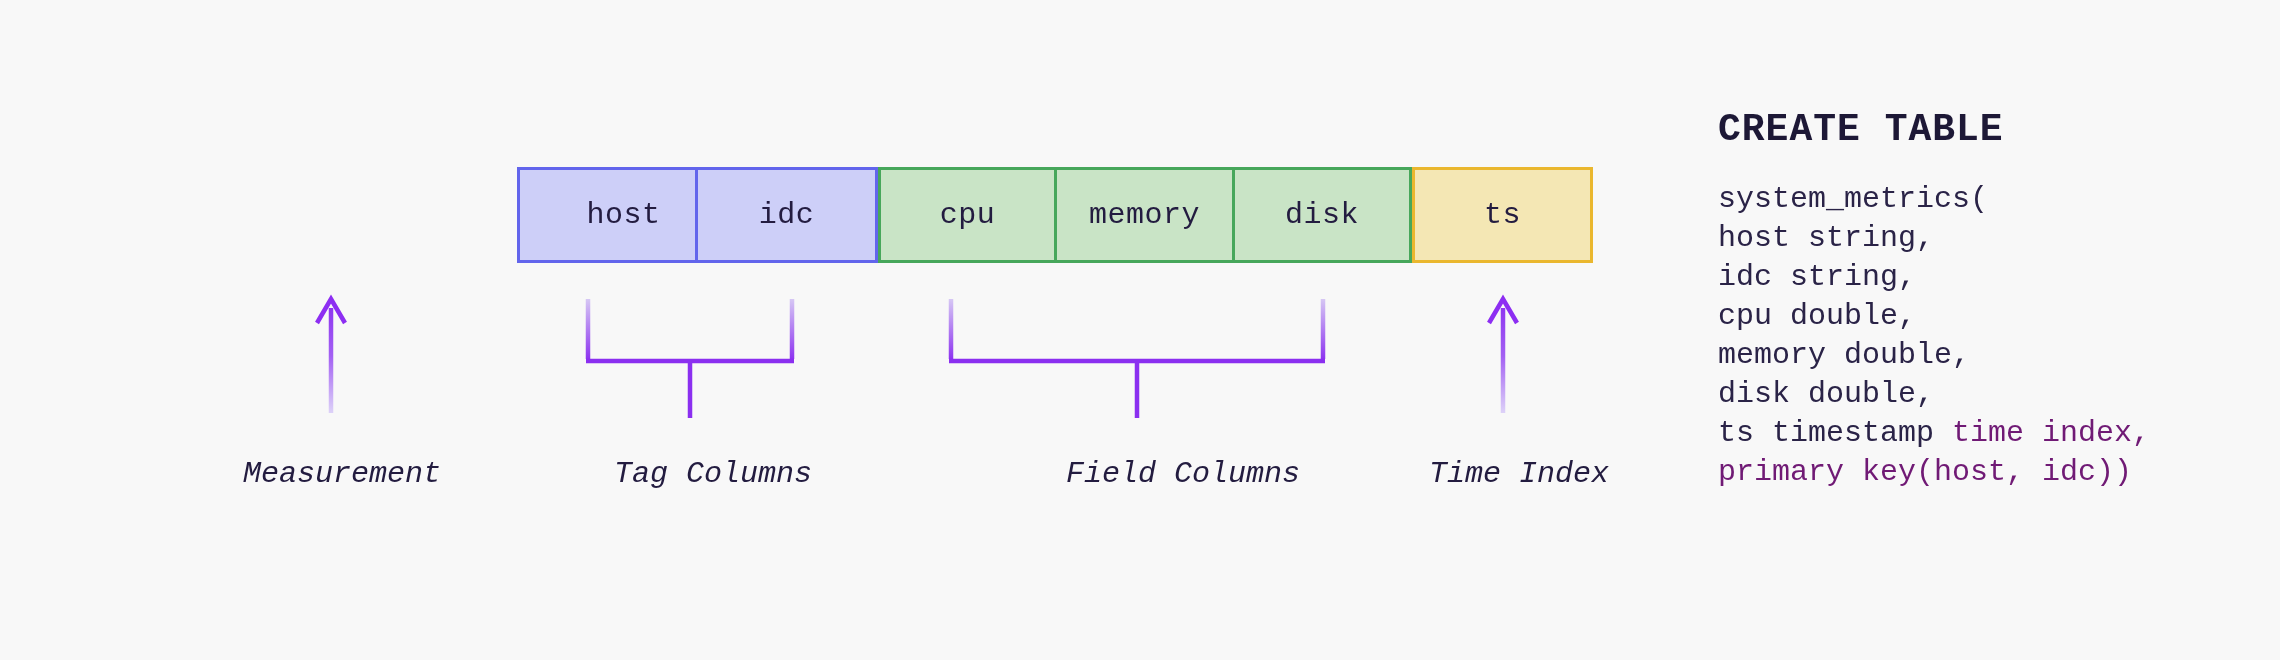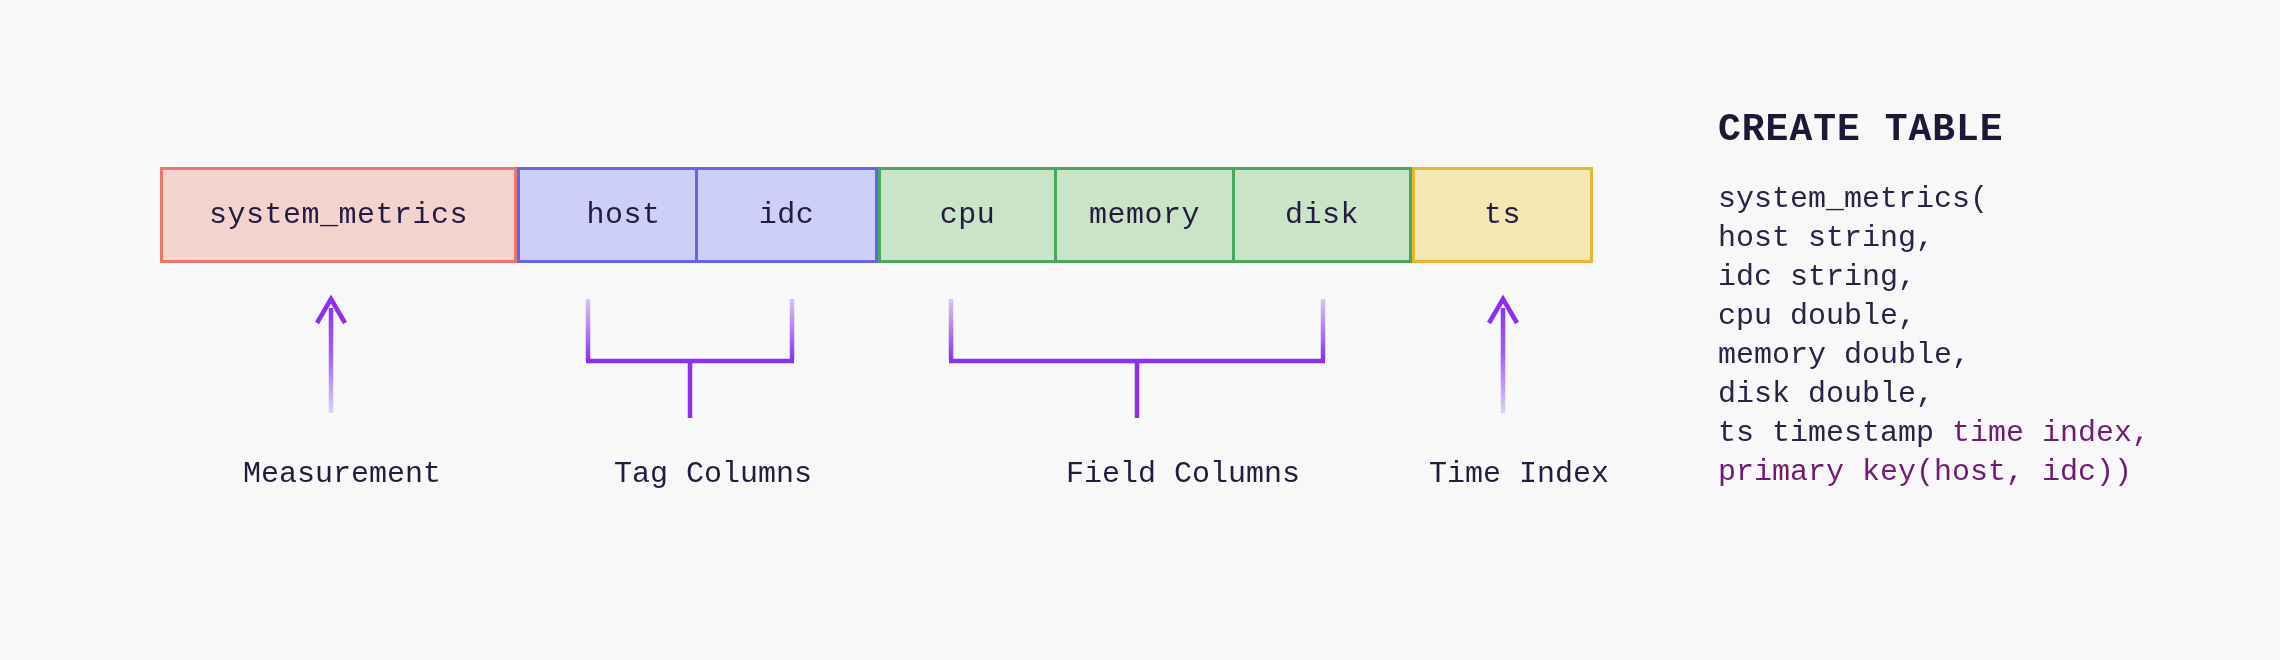--- a/index.html
+++ b/index.html
@@ -42,20 +42,21 @@
     pointer-events: none;
   }
   .diagram-label {
     position: absolute;
     top: 458px;
     transform: translateX(-50%);
     font-size: 30px;
     line-height: 32px;
     white-space: nowrap;
     color: #231c40;
+    font-style: italic;
   }
   .sql-block {
     position: absolute;
     left: 1718px;
     top: 108px;
     width: 540px;
   }
   .sql-title {
     font-size: 38px;
     font-weight: bold;
@@ -70,23 +71,20 @@
     color: #2a2347;
     white-space: nowrap;
   }
   .sql-code .b { font-weight: normal; color: #701a75; }
 </style>
 </head>
 <body>
 
 <div id="canvas">
 
-  <div class="box measurement" style="left:160px;  width:357px;">
-    <span>system_metrics</span>
-  </div>
   <div class="box tag" style="left:517px;  width:181px;padding-left:32px;">
     <span>host</span>
   </div>
   <div class="box tag" style="left:695px;  width:183px;">
     <span>idc</span>
   </div>
   <div class="box field" style="left:878px;  width:179px;align-items:center;">
     <span>cpu</span>
   </div>
   <div class="box field" style="left:1054px; width:181px;">

